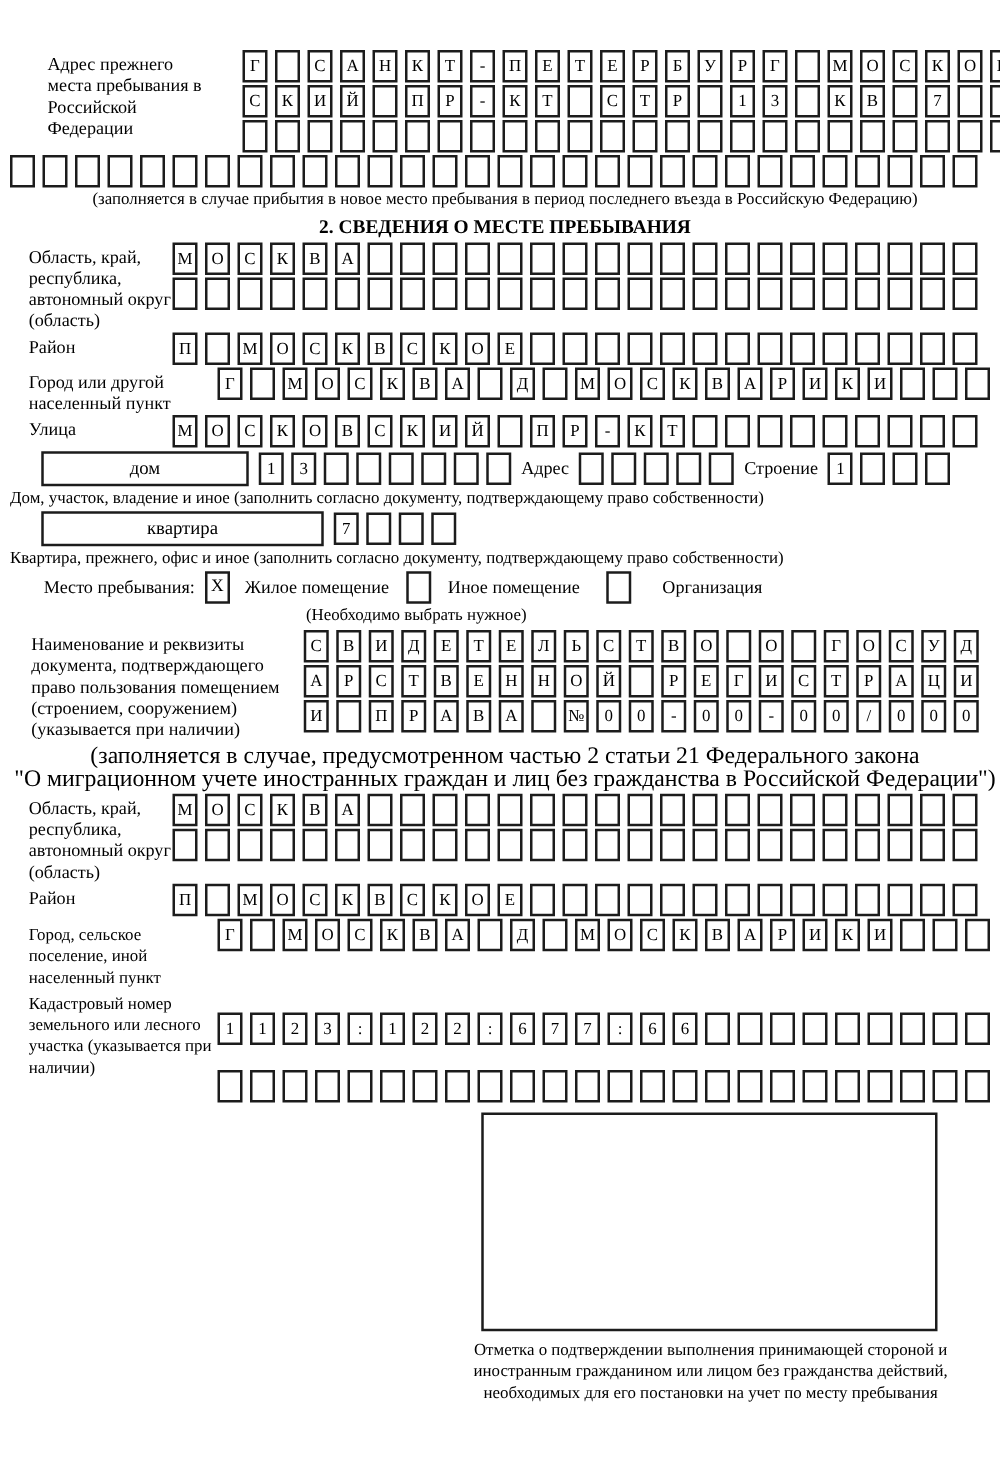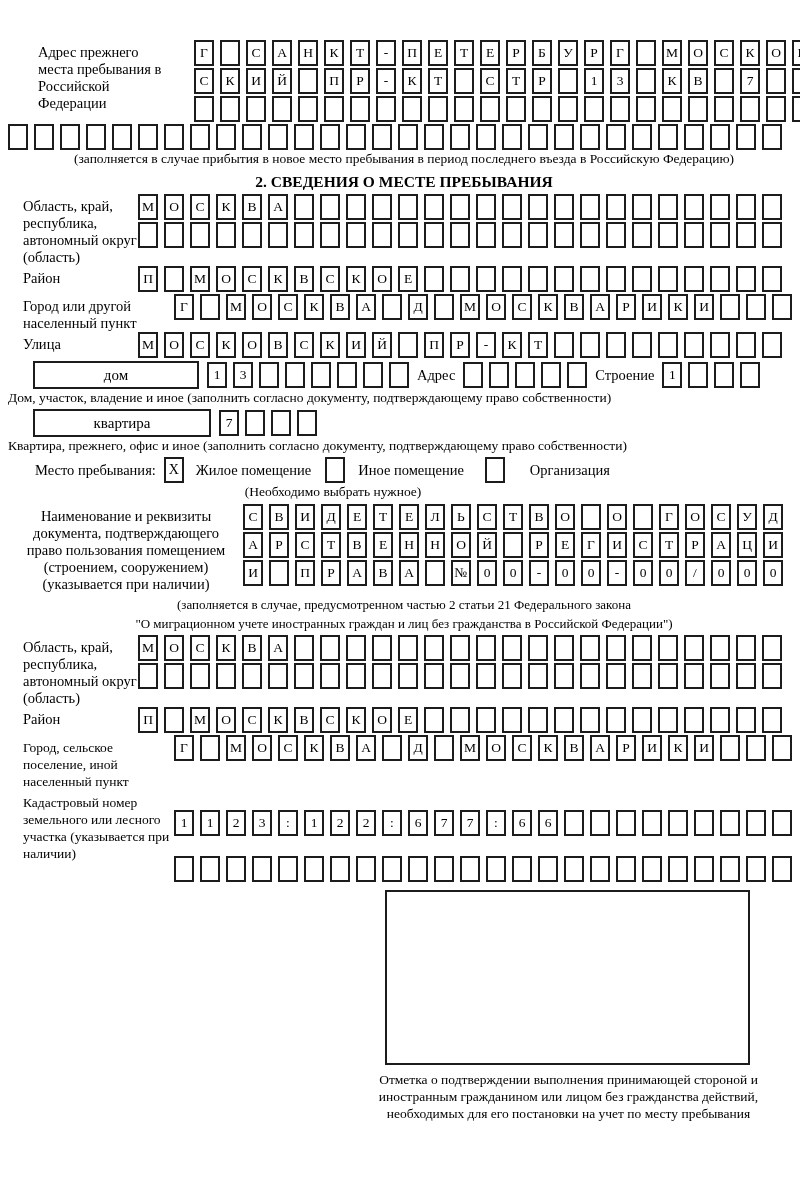--- a/index.html
+++ b/index.html
@@ -8,21 +8,21 @@
        -webkit-font-smoothing:antialiased;overflow:hidden;}
   .page{box-sizing:border-box;width:800px;height:1180px;padding:20px 0 0 8px;position:relative;}
 
   .hdr{font-size:15px;text-align:right;padding-right:24px;}
 
   .field{display:flex;align-items:flex-start;}
   .flabel{font-size:14.5px;line-height:17px;padding-top:4px;box-sizing:border-box;}
   .lw166{flex:0 0 166px;width:166px;padding-left:30px;padding-right:6px;}
   .lw166b{flex:0 0 166px;width:166px;padding-left:15px;padding-right:2px;}
   .lw130{flex:0 0 130px;width:130px;padding-left:15px;padding-right:0;}
-  .lw235{flex:0 0 235px;width:235px;padding-left:17px;padding-right:16px;text-align:center;}
+  .lw235{flex:0 0 235px;width:235px;padding-left:17px;padding-right:16px;}
   .tight{font-size:13.5px;}
 
   .rows{display:flex;flex-direction:column;gap:2px;}
   .cells{display:flex;gap:6px;}
   .cell{flex:0 0 20px;width:20px;height:26px;border:2px solid #1c1c1c;box-sizing:border-box;
         display:flex;align-items:center;justify-content:center;font-size:13.5px;line-height:1;}
 
   .note{font-size:13.5px;text-align:center;line-height:17px;}
   .title{font-weight:bold;font-size:15.5px;text-align:center;line-height:20px;}
 
@@ -31,21 +31,21 @@
   .hrow{display:flex;align-items:center;margin-left:25px;}
   .inlabel{font-size:14.5px;padding:0 8px;white-space:nowrap;}
   .leftnote{font-size:13.5px;text-align:left;line-height:17px;}
 
   .stayrow{display:flex;align-items:center;margin-left:27px;height:28px;}
   .slabel{font-size:14.5px;white-space:nowrap;}
   .cbox{width:20px;height:26px;border:2px solid #1c1c1c;box-sizing:border-box;display:flex;
         align-items:center;justify-content:center;font-size:14px;}
   .choose{font-size:13.5px;width:340px;margin-left:155px;text-align:center;line-height:16px;}
 
-  .subnote{font-size:13px;text-align:center;line-height:19px;}
+  .subnote{font-size:19px;text-align:center;line-height:19px;}
   .stamp{width:365px;height:175px;border:2px solid #1c1c1c;box-sizing:border-box;margin-left:377px;}
   .stampcap{width:385px;margin-left:368px;font-size:13.5px;text-align:center;line-height:17px;}
   .mt2{margin-top:2px;} .mt3{margin-top:3px;} .mt4{margin-top:4px;} .mt5{margin-top:5px;}
   .mt6{margin-top:6px;} .mt8{margin-top:8px;} .mt20{margin-top:20px;gap:20px;}
 </style>
 </head>
 <body>
 
 <div class="page">
 
@@ -345,21 +345,21 @@
     <div class="cells">
         <div class="cell">1</div>
         <div class="cell"></div>
         <div class="cell"></div>
         <div class="cell"></div>
       </div>
   </div>
   <div class="leftnote">Дом, участок, владение и иное (заполнить согласно документу, подтверждающему право собственности)</div>
 
   <div class="hrow mt3">
-    <div class="widebox" style="width:178px">квартира</div>
+    <div class="widebox" style="width:226px">квартира</div>
     <div class="cells" style="margin-left:8px">
         <div class="cell">7</div>
         <div class="cell"></div>
         <div class="cell"></div>
         <div class="cell"></div>
       </div>
   </div>
   <div class="leftnote">Квартира, прежнего, офис и иное (заполнить согласно документу, подтверждающему право собственности)</div>
 
   <div class="stayrow mt2">

